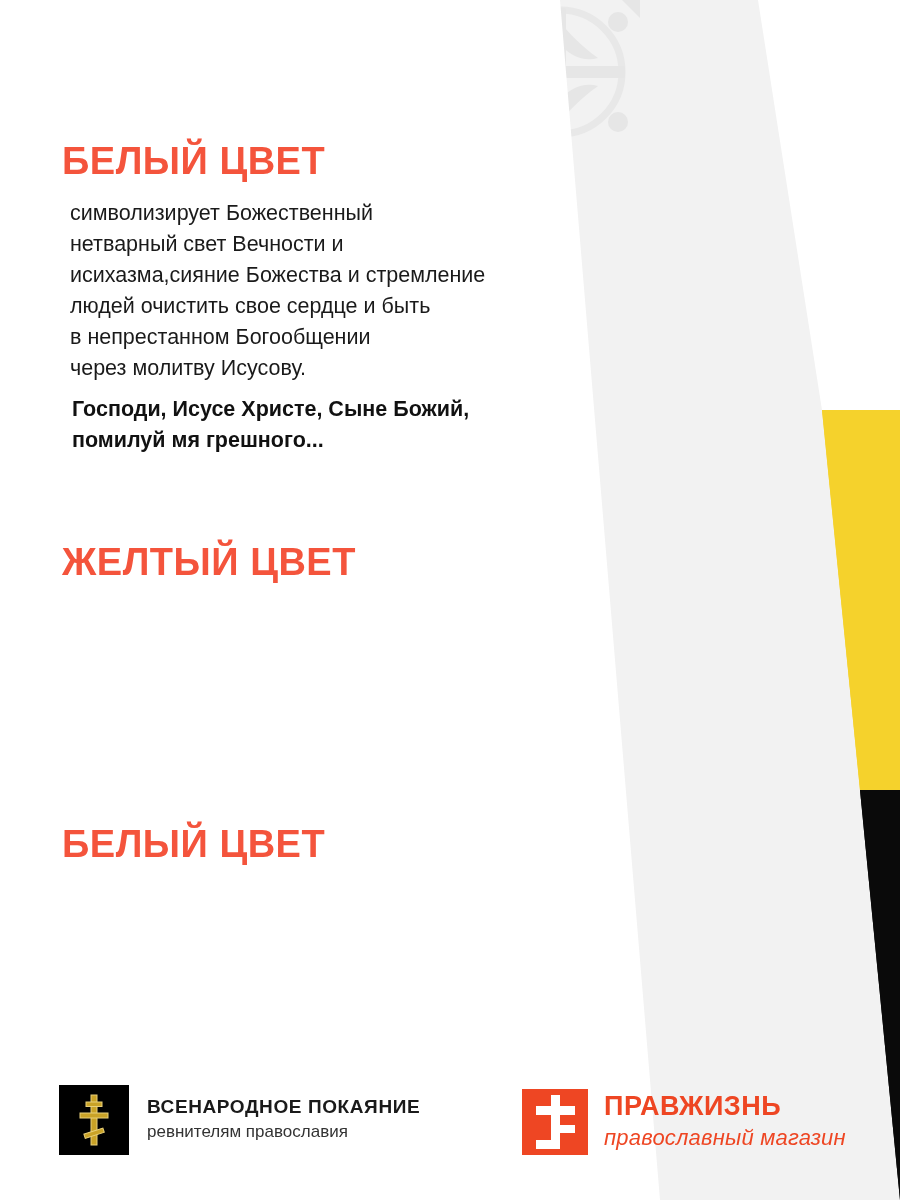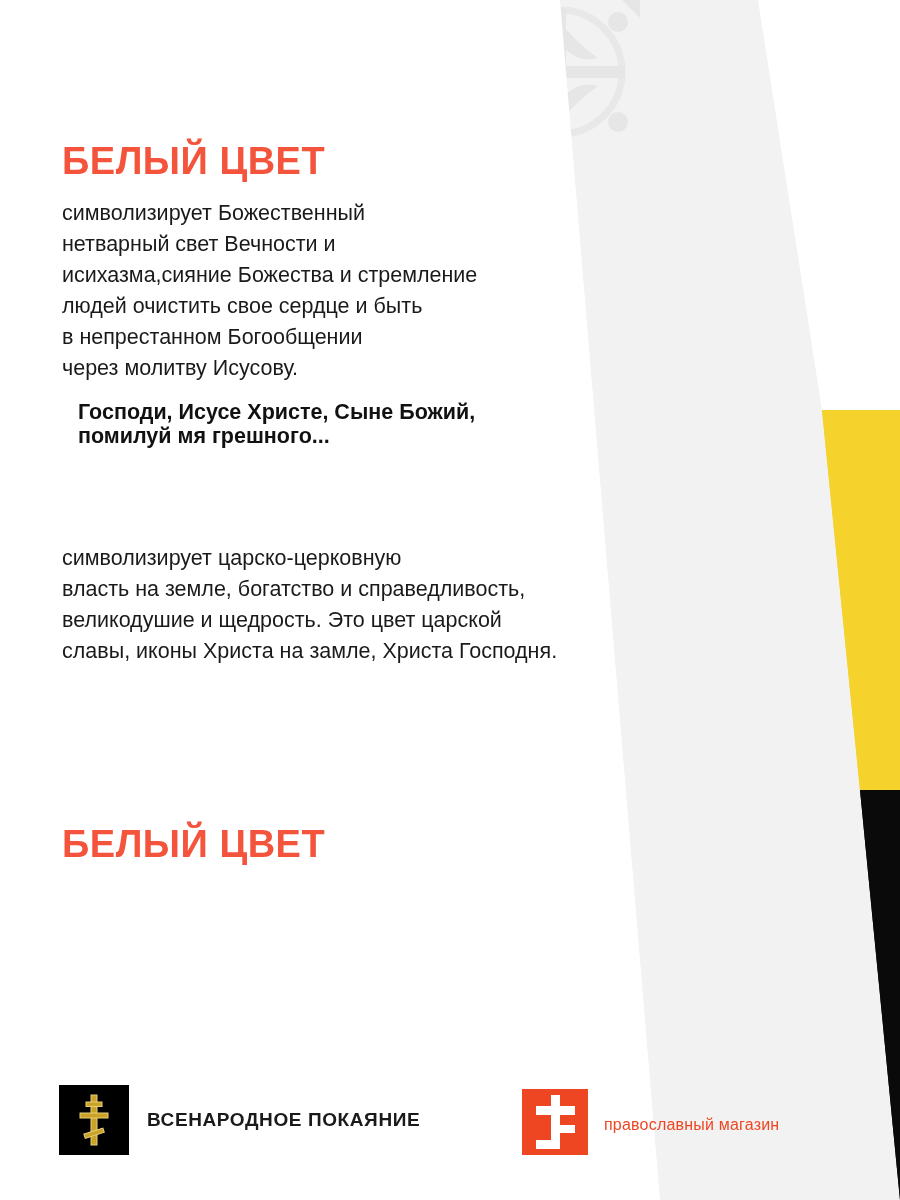--- a/index.html
+++ b/index.html
@@ -74,29 +74,29 @@
     font-weight: bold;
     color: #f4543c;
     letter-spacing: 0.5px;
     margin: 0 0 16px 0;
     line-height: 1.05;
   }
   .sec-body {
     font-size: 21.5px;
     color: #1a1a1a;
     line-height: 31px;
-    margin: 0;
+    margin: 8px;
     white-space: pre-line;
   }
   .sec-prayer {
     font-size: 21.5px;
     font-weight: bold;
     color: #111111;
-    line-height: 24px;
-    margin: 16px;
+    line-height: 31px;
+    margin: 10px;
     white-space: pre-line;
   }
 
   
   .footer {
     position: absolute;
     left: 0;
     bottom: 0;
     width: 900px;
     height: 150px;
@@ -151,24 +151,25 @@
     margin-left: 16px;
   }
   .brand-right-title {
     font-size: 27px;
     font-weight: bold;
     color: #ee4623;
     letter-spacing: 0.5px;
     line-height: 1;
   }
   .brand-right-sub {
-    font-size: 16px;
+    font-size: 22px;
     color: #ee4623;
     letter-spacing: 0.2px;
     margin-top: 5px;
+    font-style: italic;
   }
 </style>
 </head>
 <body>
 
 <div class="poster">
 
   <svg class="ornament" viewBox="0 0 640 150" preserveAspectRatio="none">
     <defs>
       <pattern id="orn" x="0" y="0" width="160" height="150" patternUnits="userSpaceOnUse">
@@ -211,24 +212,21 @@
 нетварный свет Вечности и
 исихазма,сияние Божества и стремление
 людей очистить свое сердце и быть
 в непрестанном Богообщении
 через молитву Исусову.</p>
       <p class="sec-prayer">Господи, Исусе Христе, Сыне Божий,
 помилуй мя грешного...</p>
     </div>
 
     <div class="section sec-yellow">
-      <p class="sec-body">символизирует царско-церковную
-власть на земле, богатство и справедливость,
-великодушие и щедрость. Это цвет царской
-славы, иконы Христа на замле, Христа Господня.</p>
+      <h2 class="sec-title">ЖЕЛТЫЙ ЦВЕТ</h2>
     </div>
 
     <div class="section sec-black">
       <h2 class="sec-title">БЕЛЫЙ ЦВЕТ</h2>
     </div>
 
   </div>
 
   <div class="footer">
 
@@ -238,35 +236,37 @@
           <g fill="#c9a227" stroke="#e8d07a" stroke-width="1">
             <rect x="17" y="4" width="6" height="50"></rect>
             <rect x="12" y="11" width="16" height="4.5"></rect>
             <rect x="6" y="22" width="28" height="5"></rect>
             <rect x="10" y="40" width="20" height="4.5" transform="rotate(-18 20 42)"></rect>
           </g>
         </svg>
       </div>
       <div class="brand-left-text">
         <div class="brand-left-title">ВСЕНАРОДНОЕ ПОКАЯНИЕ</div>
+        <div class="brand-left-sub">ревнителям православия</div>
       </div>
     </div>
 
     <div class="brand-right">
       <div class="pravzhizn-mark">
         <svg width="66" height="66" viewBox="0 0 66 66">
           <rect x="0" y="0" width="66" height="66" fill="#ee4623"></rect>
           <g fill="#ffffff">
             <rect x="29" y="6" width="9" height="54"></rect>
             <rect x="14" y="17" width="39" height="9"></rect>
             <rect x="38" y="36" width="15" height="8"></rect>
             <rect x="14" y="51" width="15" height="9"></rect>
           </g>
         </svg>
       </div>
       <div class="brand-right-text">
+        <div class="brand-right-title">ПРАВЖИЗНЬ</div>
         <div class="brand-right-sub">православный магазин</div>
       </div>
     </div>
 
   </div>
 
 </div>
 
 </body></html>

